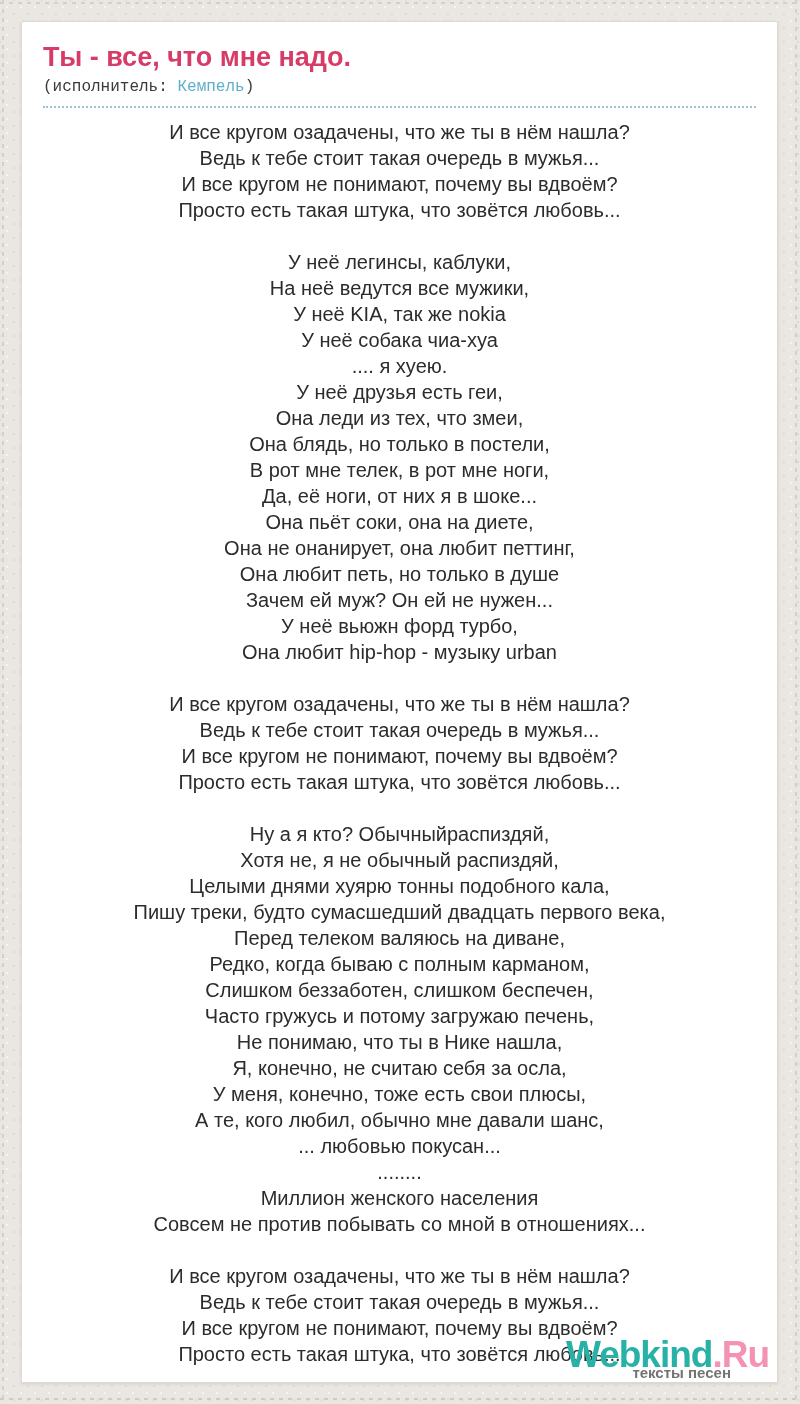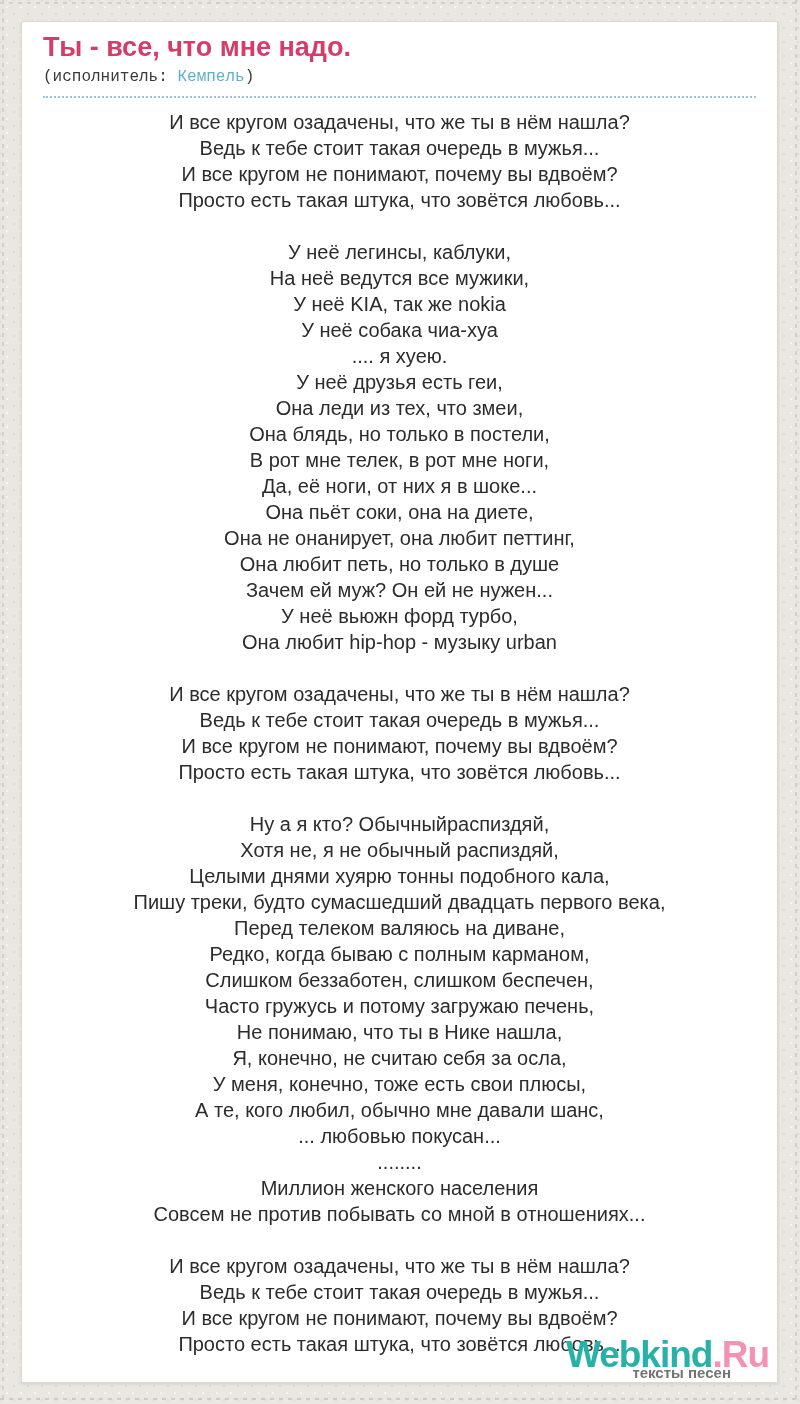--- a/index.html
+++ b/index.html
@@ -38,21 +38,21 @@
     position: absolute;
     left: 21px; top: 21px;
     width: 757px; height: 1362px;
     background: #ffffff;
     border: 1px solid #ddd8d2;
     box-shadow: 0 1px 3px rgba(120,110,100,0.18);
     padding: 0 21px;
     z-index: 2;
   }
   h1.song-title {
-    margin-top: 10px;
+    margin-top: 20px;
     font-size: 27px;
     line-height: 31px;
     font-weight: bold;
     color: #d63c68;
   }
   .artist-line {
     margin-top: 4px;
     font-size: 16px;
     line-height: 21px;
     color: #3a3a3a;

